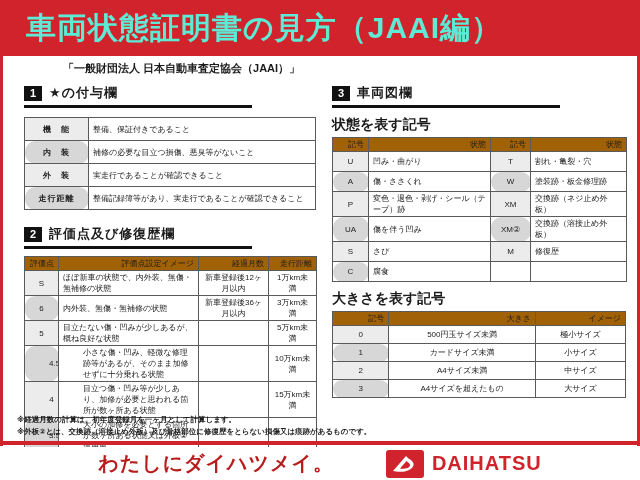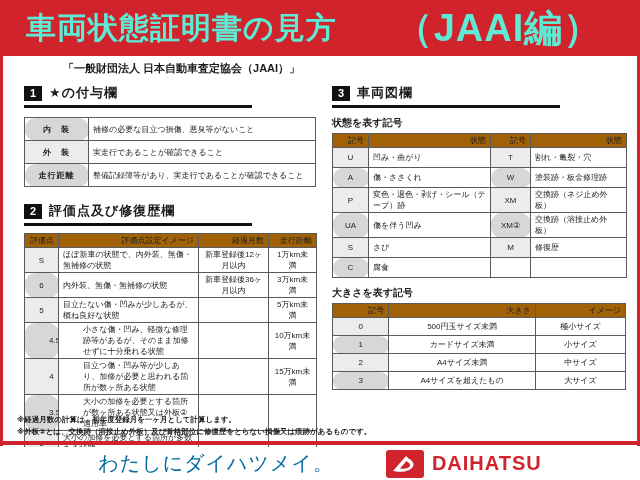--- a/index.html
+++ b/index.html
@@ -12,21 +12,21 @@
   .edge { position:absolute; top:0; width:3px; height:446px; background:#d0232b; }
   .edge.left { left:0; } .edge.right { right:0; }
 
   
   .banner {
     position:absolute; top:0; left:0; width:640px; height:56px;
     background:#d0232b; display:flex; align-items:center;
     color:#5eead4; font-weight:bold;
   }
   .banner .main-title { font-size:30px; margin-left:26px; letter-spacing:1px; }
-  .banner .title-suffix { font-size:38px; margin-left:58px; letter-spacing:1px; }
+  .banner .title-suffix { font-size:30px; letter-spacing:1px; }
 
   .subtitle { position:absolute; top:61px; left:15px; font-size:11px; font-weight:bold;margin-left:48px; }
 
   
   .sec-head {
     display:flex; align-items:center; gap:7px;
     border-bottom:3px solid #111; padding-bottom:3px; width:228px;
   }
   .sec-num {
     background:#111; color:#fff; font-weight:bold; font-size:11px;
@@ -51,34 +51,34 @@
 
   .tbl1 { margin-top:9px; }
   .tbl1 td { height:20px; }
   .tbl1 .lab-a, .tbl1 .lab-b { font-weight:bold; letter-spacing:1px; }
 
   .sec2-head { margin-top:15px; }
   .tbl2 { margin-top:7px; }
   .tbl2 td { font-size:7.5px; padding:1px 3px; height:13px; }
   .tbl2 td.tall { height:21px;padding-left:24px; }
 
-  .mini-label { font-size:10px; font-weight:bold; margin:8px 0 3px 0; }
+  .mini-label { font-size:14px; font-weight:bold; margin:8px 0 3px 0; }
   .tbl3 td { height:17px; }
   .tbl4 { width:208px; }
   .tbl4 td { height:15px; text-align:center; }
 
   .notes { position:absolute; left:17px; top:414px; font-size:7.5px; font-weight:bold; line-height:1.55; }
 
   
   .foot-rule { position:absolute; top:441px; left:0; width:640px; height:4px; background:#d0232b; }
   .footer {
     position:absolute; top:447px; left:0; width:640px; height:33px;
     display:flex; align-items:center; justify-content:center; gap:20px; background:#fff;
   }
-  .slogan { font-size:20px; font-weight:normal; letter-spacing:1px; color:#0369a1; }
+  .slogan { font-size:20px; font-weight:bold; letter-spacing:1px; color:#b91c1c; }
   .brand-wrap { display:flex; align-items:center; gap:8px;padding-left:32px; }
   .brand-text { font-size:20px; font-weight:bold; color:#d0232b; letter-spacing:1px; }
 </style>
 </head>
 <body>
 
 <div class="edge left"></div>
 <div class="edge right"></div>
 
 <div class="banner">
@@ -94,20 +94,24 @@
     <span class="sec-num">1</span>
     <span class="sec-title">★の付与欄</span>
   </div>
 
   <table class="t tbl1">
     <colgroup>
         <col style="width:64px">
         <col>
       </colgroup>
     <tbody>
+      <tr>
+        <td class="lab-a">機　能</td>
+        <td>整備、保証付きであること</td>
+      </tr>
       <tr>
         <td class="lab-b">内　装</td>
         <td>補修の必要な目立つ損傷、悪臭等がないこと</td>
       </tr>
       <tr>
         <td class="lab-a">外　装</td>
         <td>実走行であることが確認できること</td>
       </tr>
       <tr>
         <td class="lab-b">走行距離</td>

